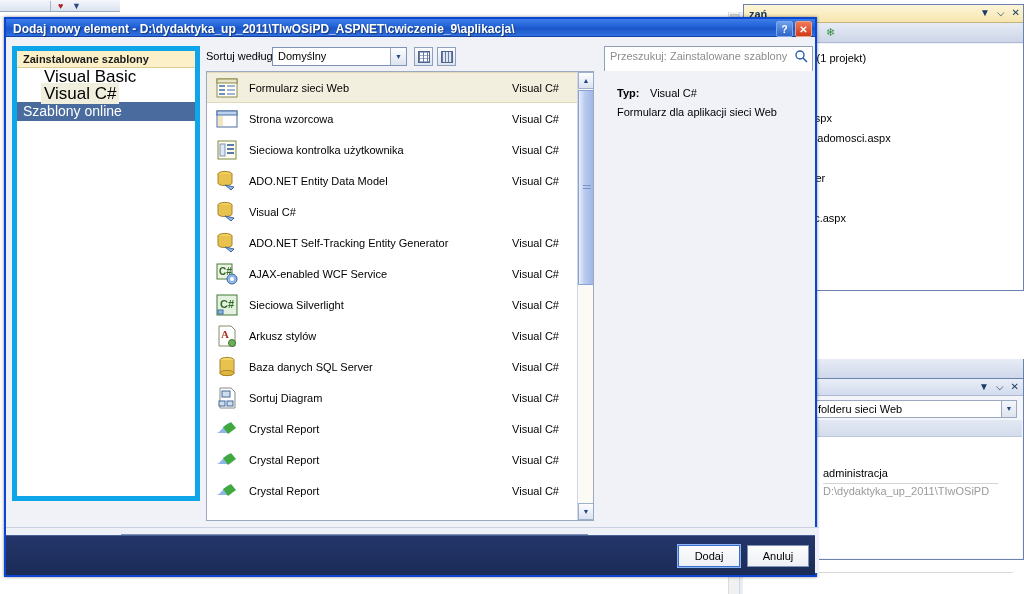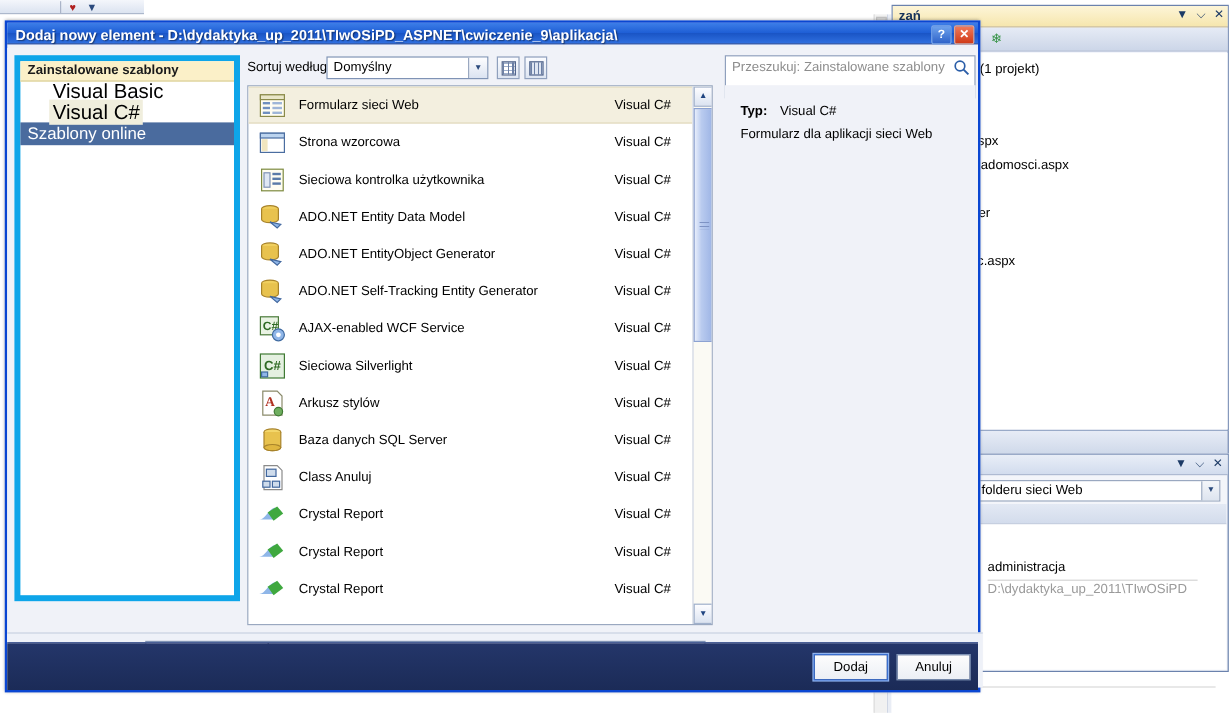--- a/index.html
+++ b/index.html
@@ -49,21 +49,21 @@
     position:absolute; left:743px; top:560px; width:281px; height:34px;
     background:#ffffff;
   }
   .ide-right-doc .line {
     position:absolute; left:10px; top:12px; width:260px; height:1px;
     background:#d9d9d9;
   }
 
   
   #solution-explorer {
-    position:absolute; left:743px; top:4px; width:281px; height:355px;
+    position:absolute; left:743px; top:4px; width:281px; height:287px;
     background:#f0f3fa;
     border:1px solid #6b82ad;
   }
   .se-titlebar {
     position:relative; height:18px;
     background: linear-gradient(to bottom,#fdf5d8,#f6e6ad);
     border-bottom:1px solid #c6b280;
     padding-left:5px;
   }
   .se-title-text {
@@ -603,21 +603,20 @@
         </div>
 
         <div class="tl-row">
           <span class="tl-icon">
             <svg width="24" height="24" viewBox="0 0 24 24">
                 <ellipse cx="10" cy="5" rx="7" ry="2.6" fill="#f0cf5e" stroke="#a8832a"></ellipse>
                 <path d="M3 5 V14 a7 2.6 0 0 0 14 0 V5" fill="#e8c24e" stroke="#a8832a"></path>
                 <path d="M10 16 l6 5 3-3 z" fill="#8fb6e8" stroke="#41679e"></path>
               </svg>
           </span>
-          <span class="tl-name">ADO.NET EntityObject Generator</span>
           <span class="tl-lang">Visual C#</span>
         </div>
 
         <div class="tl-row">
           <span class="tl-icon">
             <svg width="24" height="24" viewBox="0 0 24 24">
                 <ellipse cx="10" cy="5" rx="7" ry="2.6" fill="#f0cf5e" stroke="#a8832a"></ellipse>
                 <path d="M3 5 V14 a7 2.6 0 0 0 14 0 V5" fill="#e8c24e" stroke="#a8832a"></path>
                 <path d="M10 16 l6 5 3-3 z" fill="#8fb6e8" stroke="#41679e"></path>
               </svg>
@@ -677,21 +676,21 @@
 
         <div class="tl-row">
           <span class="tl-icon">
             <svg width="24" height="24" viewBox="0 0 24 24">
                 <path d="M5 2 h11 l4 4 v16 H5 z" fill="#ffffff" stroke="#8a8a8a"></path>
                 <rect x="7" y="5" width="8" height="6" fill="#cfdcec" stroke="#41679e"></rect>
                 <rect x="4" y="15" width="6" height="5" fill="#cfdcec" stroke="#41679e"></rect>
                 <rect x="12" y="15" width="6" height="5" fill="#cfdcec" stroke="#41679e"></rect>
               </svg>
           </span>
-          <span class="tl-name">Class Anuluj</span>
+          <span class="tl-name">Sortuj Diagram</span>
           <span class="tl-lang">Visual C#</span>
         </div>
 
         <div class="tl-row">
           <span class="tl-icon">
             <svg width="24" height="24" viewBox="0 0 24 24">
                 <path d="M1 16 C6 16, 8 8, 14 6 L14 16 z" fill="#8fb6e8"></path>
                 <path d="M8 10 l8 -5 5 6 -8 6 z" fill="#3fa83f"></path>
               </svg>
           </span>

